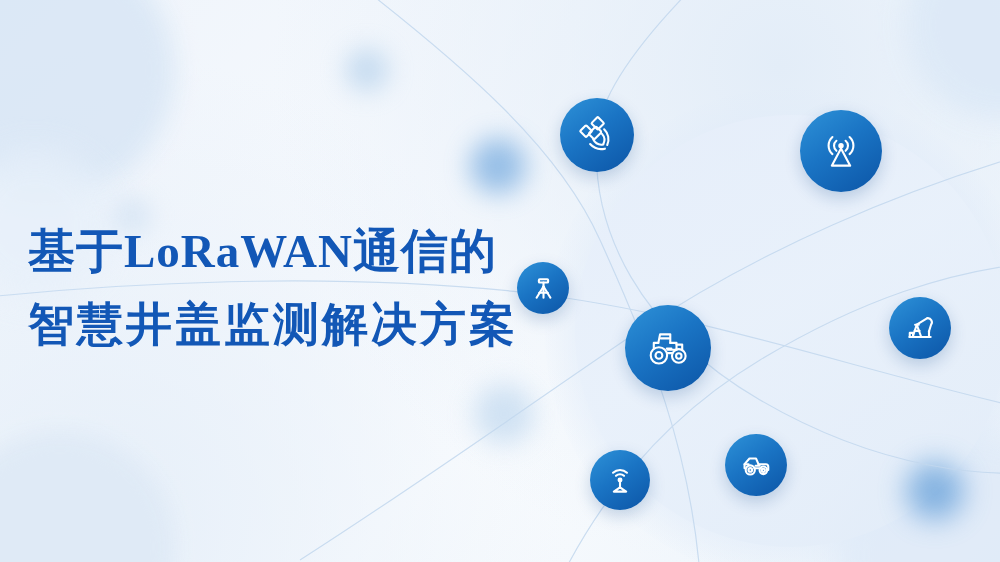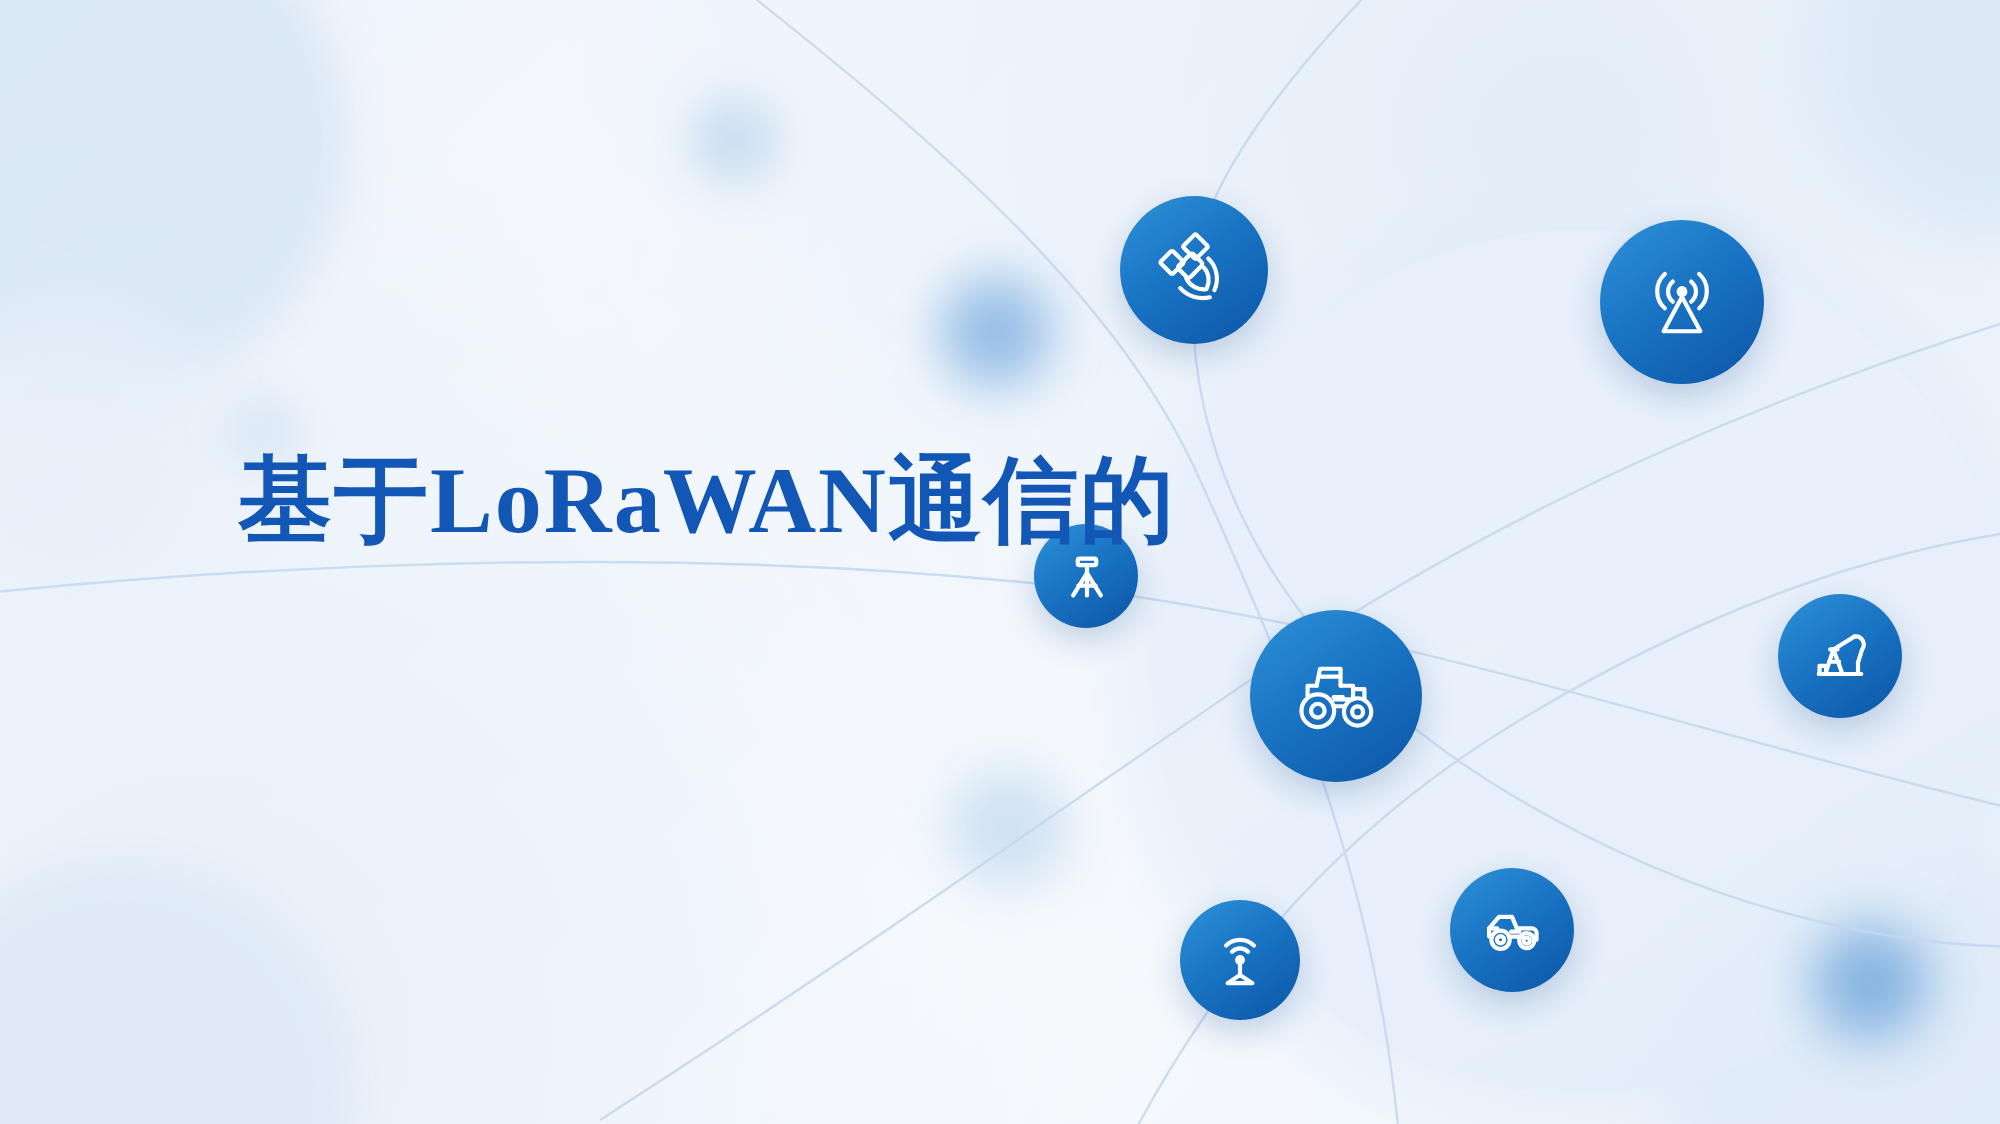--- a/index.html
+++ b/index.html
@@ -78,21 +78,21 @@
     color:#1257b6;
     letter-spacing:.5px;
     line-height:1.0;
   }
   .tline{
     font-family:"Liberation Serif","DejaVu Serif",serif;
     font-size:47px;font-weight:700;
     color:#1257b6;
     white-space:nowrap;
   }
-  .tline.l1{margin-bottom:26px;letter-spacing:1px;text-align:right;}
+  .tline.l1{margin-bottom:26px;letter-spacing:1px;}
   .tline.l2{font-family:"Liberation Sans","DejaVu Sans",sans-serif;
     font-size:46px;font-weight:700;letter-spacing:3px;}
 </style>
 </head>
 <body>
 
 <div id="slide">
 
   <div class="blob blob-tl"></div>
   <div class="blob blob-bl"></div>
@@ -215,15 +215,16 @@
         <path d="M8 21 L14 14 h8 l3 7"></path>
         <path d="M25 21 h9 a3 3 0 0 1 3 3 v4"></path>
         <path d="M20 26 h8"></path>
         <path d="M21.5 23 h5"></path>
       </svg>
     </span>
   </div>
 
   <div id="title">
     <div class="tline l1">基于LoRaWAN通信的</div>
+    <div class="tline l2">智慧井盖监测解决方案</div>
   </div>
 
 </div>
 
 </body></html>

